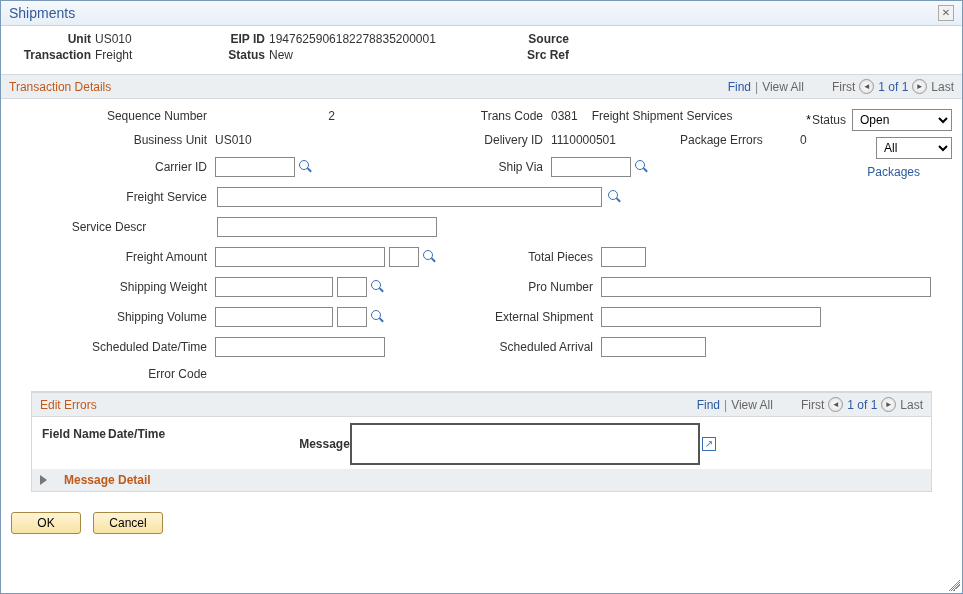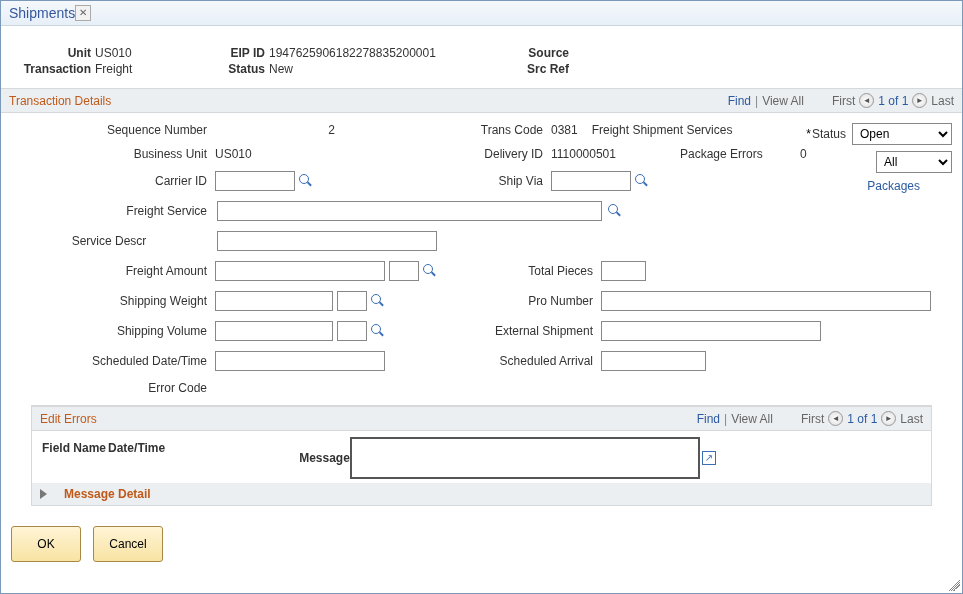--- a/index.html
+++ b/index.html
@@ -15,40 +15,40 @@
   height: 594px;
   border: 1px solid #7a99b8;
   position: relative;
   background: #fff;
 }
 .titlebar {
   background: linear-gradient(#f5f8fc, #e7eff7);
   border-bottom: 1px solid #cbd5df;
   padding: 4px 8px;
   display: flex;
-  justify-content: flex-start;
+  justify-content: space-between;
   align-items: center;
 }
 .titlebar .title {
   color: #35589c;
   font-size: 14px;
 }
 .close-x {
   width: 16px;
   height: 16px;
   border: 1px solid #aaa;
   background: #f2f2f2;
   text-align: center;
   font-size: 10px;
   line-height: 14px;
   color: #666;
   cursor: pointer;
 }
 .header {
-  padding: 20px 10px 10px 10px;
+  padding: 6px 10px 10px 10px;
 }
 .hrow { display: flex; gap: 24px; margin-bottom: 2px; }
 .hlabel { font-weight: bold; text-align: right; display:inline-block; min-width:80px; color:#333; }
 .hval { display:inline-block; margin-left: 4px; }
 
 .section-bar {
   background: #eceff2;
   border-top: 1px solid #d6d9dc;
   border-bottom: 1px solid #d6d9dc;
   padding: 4px 8px;
@@ -175,21 +175,21 @@
   color:#c05a1a;
   font-weight:bold;
 }
 .button-row {
   padding: 10px 10px;
   display:flex;
   gap:12px;
 }
 .btn {
   min-width:70px;
-  height:36px;
+  height:22px;
   border:1px solid #a88944;
   background: linear-gradient(#fff4d6,#f8e3a3);
   border-radius:3px;
   cursor:pointer;
   font-size:12px;
 }
 .resize-grip {
   position:absolute;
   right:2px; bottom:2px;
   width:12px; height:12px;

